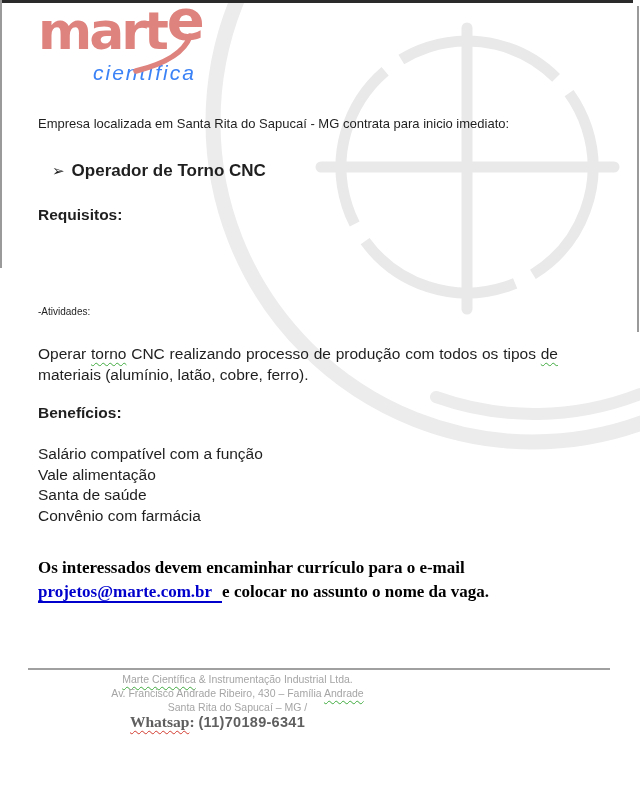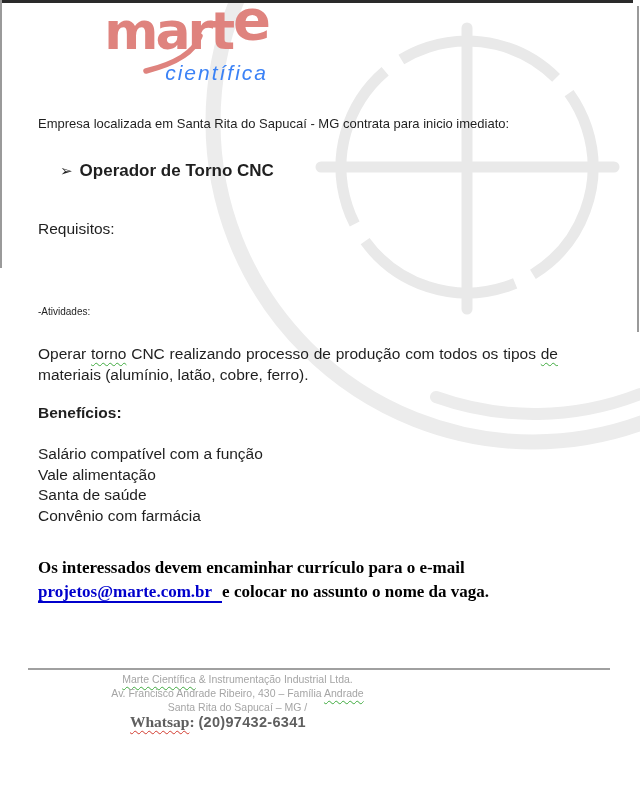--- a/index.html
+++ b/index.html
@@ -11,41 +11,41 @@
   
   .watermark { position:absolute; left:0; top:0; z-index:0; }
   
   .border-top   { position:absolute; left:0;   top:0;  width:633px; height:3px;  background:#2a2a2a; z-index:2; }
   .border-left  { position:absolute; left:0;   top:0;  width:2px;  height:268px; background:#9a9a9a; z-index:2; }
   .border-right { position:absolute; left:637px; top:6px; width:2px; height:326px; background:#9a9a9a; z-index:2; }
 
   .content { position:absolute; left:0; top:0; width:640px; height:798px; z-index:1; }
 
   
-  .logo-wrap { position:absolute; left:48px; top:2px; width:220px;text-align:right; }
+  .logo-wrap { position:absolute; left:38px; top:2px; width:220px; }
   .logo-brand {
     font-family:"DejaVu Sans","Liberation Sans",sans-serif;
     font-weight:bold; font-size:52px; line-height:56px;
     color:#df837e; letter-spacing:-3px;
   }
   .logo-e { display:inline-block; font-size:56px; transform:translateY(-10px); margin-left:1px; }
   .logo-swoosh { position:absolute; left:0; top:0; pointer-events:none; }
   .logo-subtitle {
     margin:2px 0 0 55px; font-size:21px; font-style:italic;
     color:#3b82f6; letter-spacing:2px; line-height:24px;
   }
 
   
   .intro {
     position:absolute; left:38px; top:100px; width:548px;
     font-size:13px; line-height:21px; text-align:justify;
   }
-  .job-title { position:absolute; left:60px; top:161px; font-size:17px; font-weight:bold; }
+  .job-title { position:absolute; left:52px; top:161px; font-size:17px; font-weight:bold; }
   .job-title .bullet { font-size:15px; margin-right:7px; font-weight:normal; }
-  .req-heading  { position:absolute; left:38px; top:220px; font-size:15.5px; font-weight:normal; }
+  .req-heading  { position:absolute; left:38px; top:206px; font-size:15.5px; font-weight:bold; }
   .req-items    { position:absolute; left:38px; top:246px; font-size:15.5px; line-height:20.5px; }
   .atv-heading  { position:absolute; left:38px; top:306px; font-size:10px; }
   .atv-para {
     position:absolute; left:38px; top:327px; width:520px;
     font-size:15.5px; line-height:21.5px; text-align:justify;
   }
   .ben-heading  { position:absolute; left:38px; top:404px; font-size:15.5px; font-weight:bold; }
   .ben-items    { position:absolute; left:38px; top:444px; font-size:15.5px; line-height:20.5px; }
 
   .contact {
@@ -135,17 +135,17 @@
       <a href="#" class="email-link">projetos@marte.com.br</a><span>e colocar no assunto o nome da vaga.</span>
     </div>
 
     <div class="footer-sep"></div>
     <div class="footer-block">
       <div><span class="sq-green">Marte Científica</span><span> &amp; Instrumentação Industrial Ltda.</span></div>
       <div><span>Av. Francisco Andrade Ribeiro, 430 – Família </span><span class="sq-green">Andrade</span></div>
       <div>Santa Rita do Sapucaí – MG /</div>
     </div>
     <div class="whatsapp-line">
-      <span class="wa-label sq-red">Whatsap</span><span class="wa-label">: </span><span class="wa-number">(20)97432-6341</span>
+      <span class="wa-label sq-red">Whatsap</span><span class="wa-label">: </span><span class="wa-number">(11)70189-6341</span>
     </div>
 
   </div>
 </div>
 
 </body></html>

